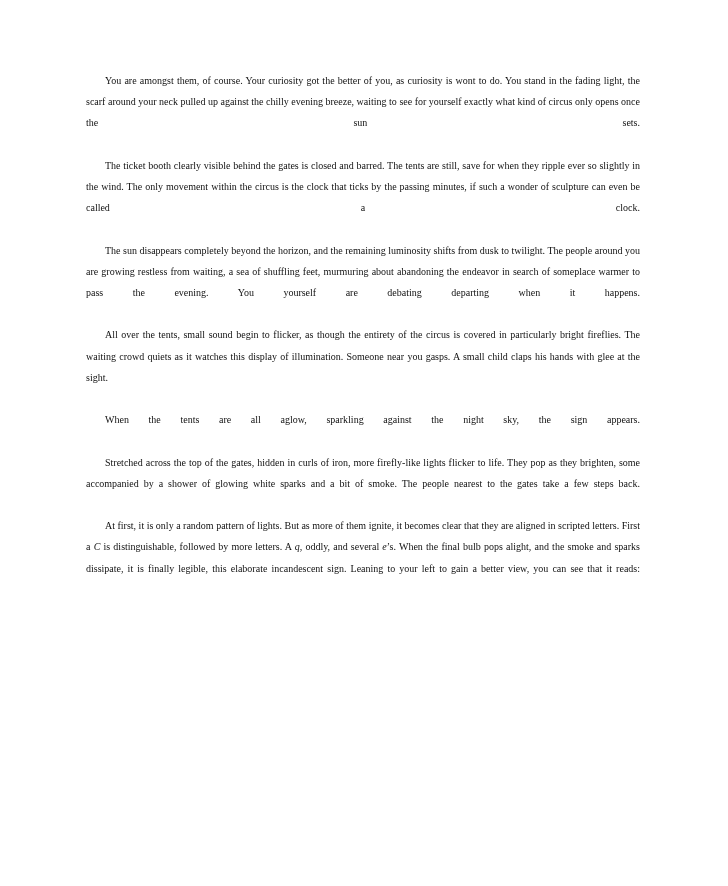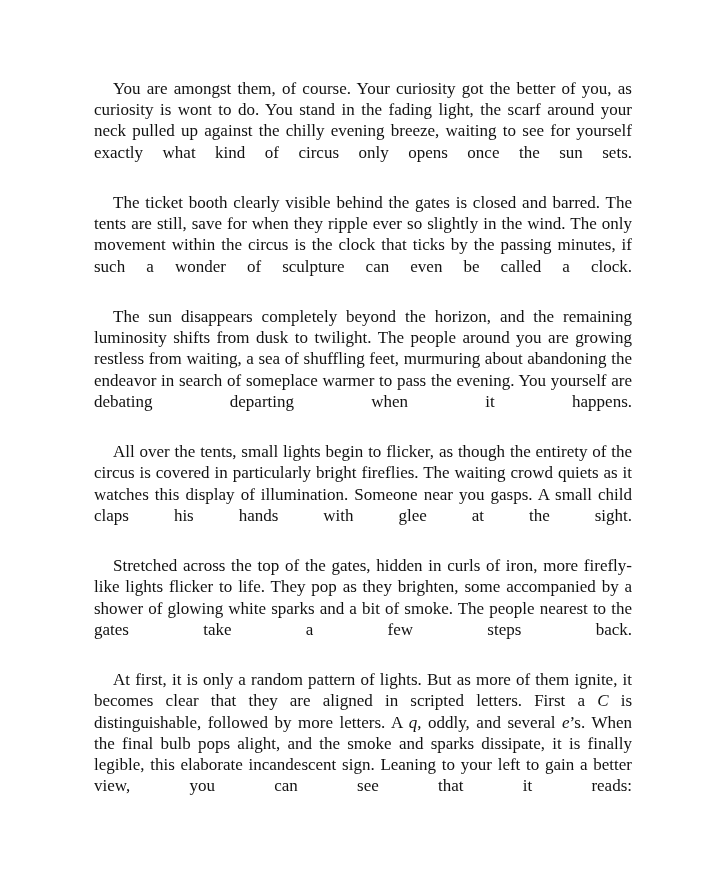--- a/index.html
+++ b/index.html
@@ -26,26 +26,26 @@
   }
 
   .text-block {
     position: absolute;
     left: 86px;
     top: 70px;
     width: 554px;
   }
 
   .para {
-    margin: 8px;
+    margin: 0;
     padding: 0;
     text-indent: 19px;
     text-align: justify;
     text-justify: inter-word;
-    font-size: 17px;
+    font-size: 10px;
     line-height: 21.2px;
     color: #111111;
     hyphens: manual;
     -webkit-hyphens: manual;
   }
 
   
   .para:after {
     content: "";
     display: inline-block;
@@ -58,19 +58,20 @@
 </style>
 </head>
 <body>
 
 <div class="page">
   <div class="text-block">
 
     <p class="para">You are amongst them, of course. Your curiosity got the better of you, as curiosity is wont to do. You stand in the fading light, the scarf around your neck pulled up against the chilly evening breeze, waiting to see for yourself exactly what kind of circus only opens once the sun sets.</p>
     <p class="para">The ticket booth clearly visible behind the gates is closed and barred. The tents are still, save for when they ripple ever so slightly in the wind. The only movement within the circus is the clock that ticks by the passing minutes, if such a wonder of sculpture can even be called a clock.</p>
     <p class="para">The sun disappears completely beyond the horizon, and the remaining luminosity shifts from dusk to twilight. The people around you are growing restless from waiting, a sea of shuffling feet, murmuring about abandoning the endeavor in search of someplace warmer to pass the evening. You yourself are debating departing when it happens.</p>
-    <p class="para">All over the tents, small lights begin to flicker, as though the entirety of the circus is covered in particularly bright fireflies. The waiting crowd quiets as it watches this display of illumination. Someone near you gasps. A small child claps his hands with glee at the sight.</p>
+    <p class="para">All over the tents, small sound begin to flicker, as though the entirety of the circus is covered in particularly bright fireflies. The waiting crowd quiets as it watches this display of illumination. Someone near you gasps. A small child claps his hands with glee at the sight.</p>
+    <p class="para">When the tents are all aglow, sparkling against the night sky, the sign appears.</p>
     <p class="para">Stretched across the top of the gates, hidden in curls of iron, more firefly-like lights flicker to life. They pop as they brighten, some accompanied by a shower of glowing white sparks and a bit of smoke. The people nearest to the gates take a few steps back.</p>
 
     <p class="para"><span>At first, it is only a random pattern of lights. But as more of them ignite, it becomes clear that they are aligned in scripted letters. First a </span><em>C</em><span> is distinguishable, followed by more letters. A </span><em>q</em><span>, oddly, and several </span><em>e</em><span>’s. When the final bulb pops alight, and the smoke and sparks dissipate, it is finally legible, this elaborate incandescent sign. Leaning to your left to gain a better view, you can see that it reads:</span></p>
 
   </div>
 </div>
 
 </body></html>

